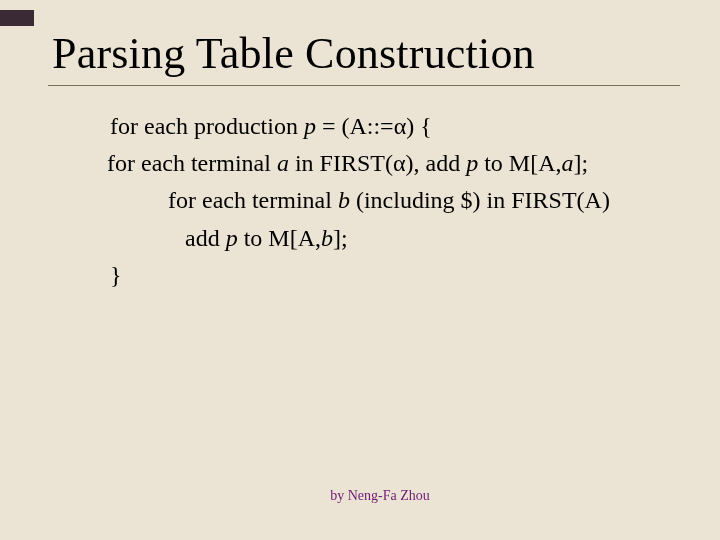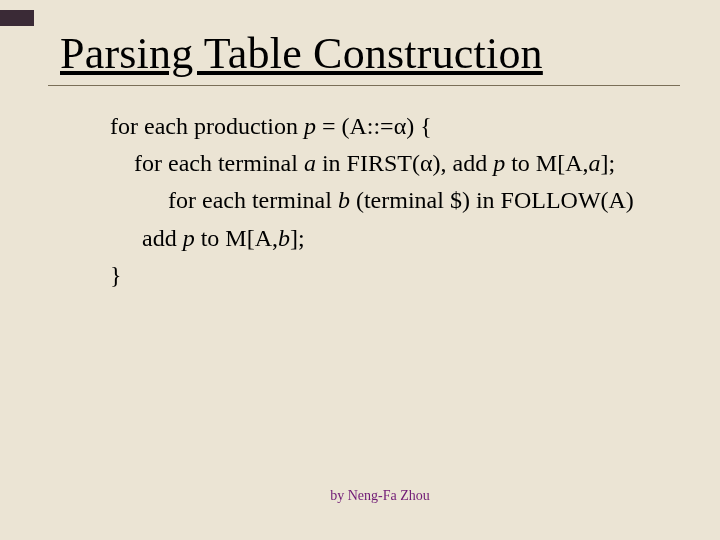--- a/index.html
+++ b/index.html
@@ -24,40 +24,39 @@
   }
   .accent {
     position: absolute;
     left: 0;
     top: 10px;
     width: 34px;
     height: 16px;
     background: #3a2a36;
   }
   h1.title {
-    margin: 0 0 6px 12px;
+    margin: 0 0 6px 4px;
     font-size: 44px;
     font-weight: 400;
     letter-spacing: 0.2px;
-    text-decoration: underline;
   }
   .rule {
     border: none;
     border-top: 1px solid #7a6f58;
     margin: 0 0 22px 0;
   }
   .content {
     font-size: 24px;
     line-height: 1.55;
     padding-left: 46px;
   }
   .l1 { margin-left: 16px; }
-  .l2 { margin-left: 40px; }
+  .l2 { margin-left: 13px; }
   .l3 { margin-left: 74px; }
-  .l4 { margin-left: 48px; }
+  .l4 { margin-left: 91px; }
   .ital { font-style: italic; }
   .footer {
     position: absolute;
     bottom: 36px;
     left: 0;
     width: 100%;
     text-align: center;
     font-size: 14px;
     color: #701a75;
     margin-left: 20px;
@@ -73,21 +72,21 @@
   <hr class="rule">
 
   <div class="content">
     <div class="l1">
       <span>for each production </span><span class="ital">p</span><span> = (A::=α)  {</span>
     </div>
     <div class="l2">
       <span>for each terminal </span><span class="ital">a</span><span> in FIRST(α), add </span><span class="ital">p</span><span> to M[A,</span><span class="ital">a</span><span>];</span>
     </div>
     <div class="l3">
-      <span>for each terminal </span><span class="ital">b</span><span> (terminal $) in FOLLOW(A)</span>
+      <span>for each terminal </span><span class="ital">b</span><span> (including $) in FIRST(A)</span>
     </div>
     <div class="l4">
       <span>add </span><span class="ital">p</span><span> to M[A,</span><span class="ital">b</span><span>];</span>
     </div>
     <div class="l1">
       <span>}</span>
     </div>
   </div>
 
   <div class="footer">by Neng-Fa Zhou</div>

